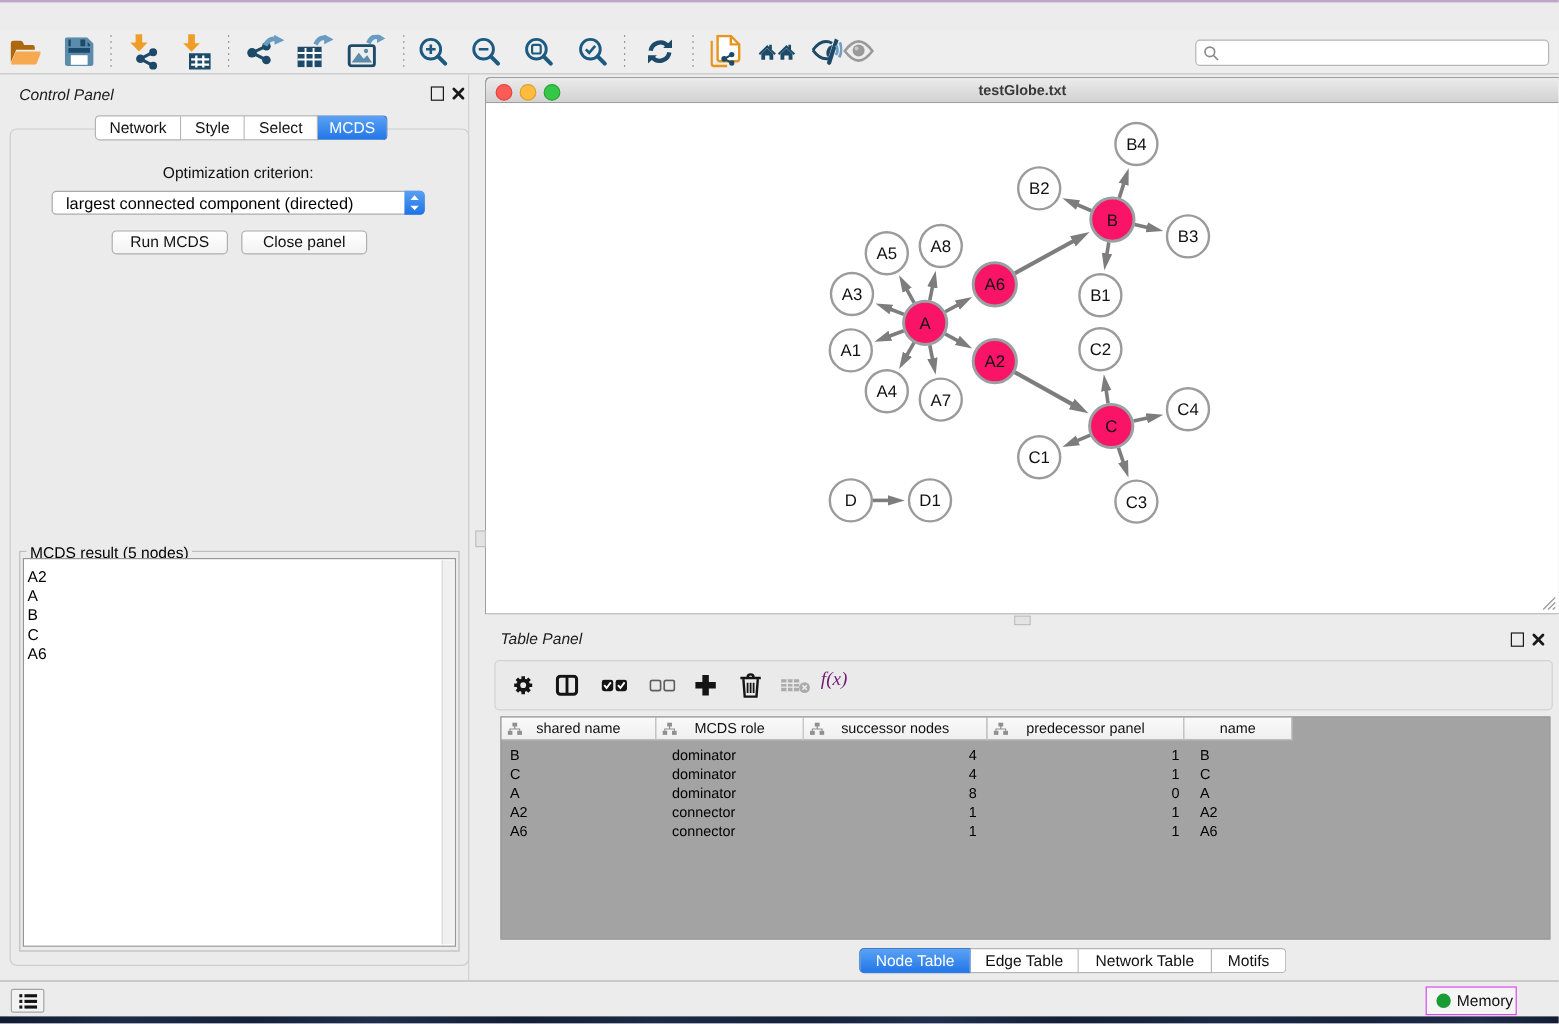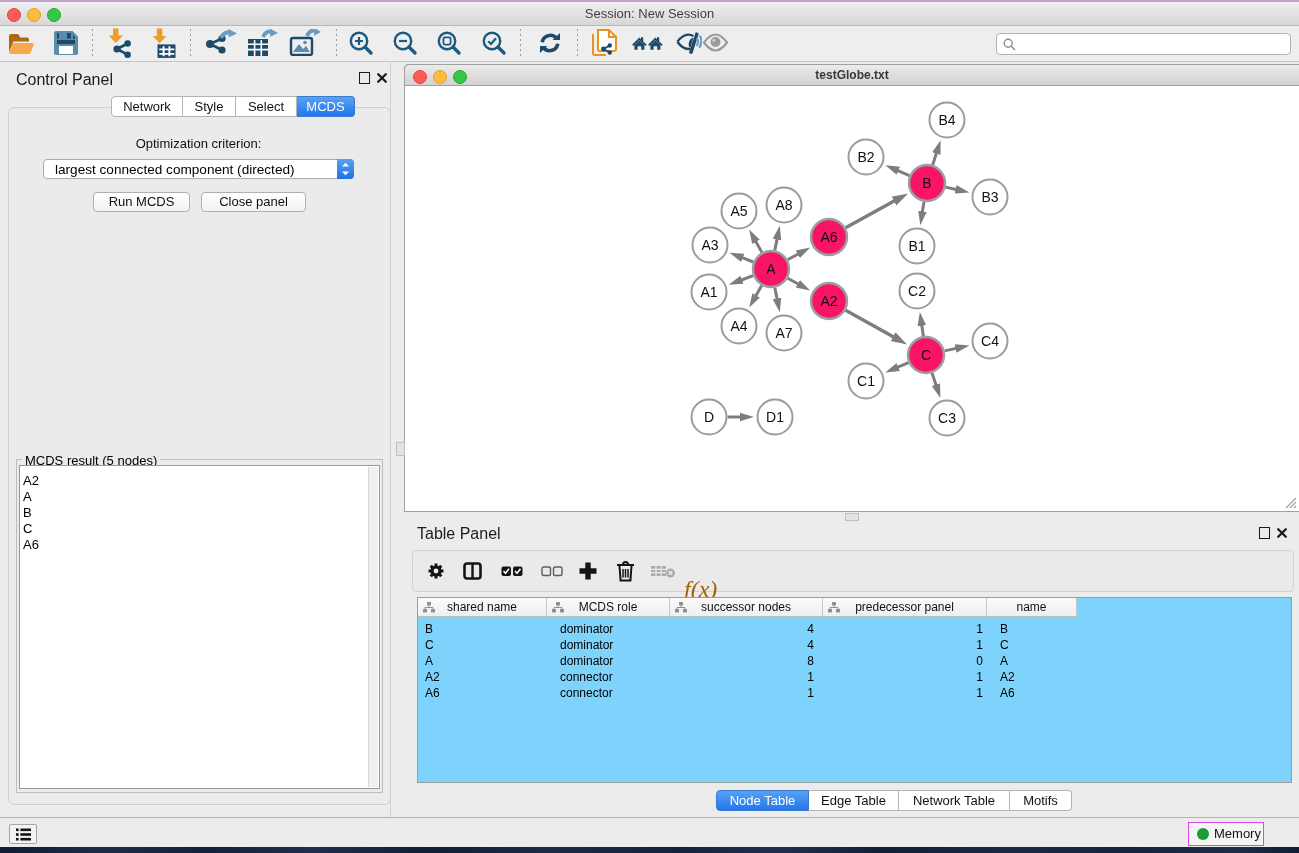--- a/index.html
+++ b/index.html
@@ -7,62 +7,56 @@
 #stage{position:relative;width:1299px;height:853px;}
 
 #topstrip{left:0;top:0;width:1299px;height:2px;background:#c0a3cb;}
 #titlebar{left:0;top:2px;width:1299px;height:23px;background:linear-gradient(#efefef,#d7d7d7);border-bottom:1px solid #b7b7b7;}
 #titlebar .title{width:100%;text-align:center;font-size:13px;color:#3f3f3f;line-height:23px;}
 .tl{position:absolute;width:12px;height:12px;border-radius:50%;top:6px;}
 #toolbar{left:0;top:26px;width:1299px;height:35px;background:#eeeeee;border-bottom:1px solid #c6c6c6;}
 .vsep{position:absolute;top:3px;height:29px;width:1px;background-image:repeating-linear-gradient(#9a9a9a 0 2px,transparent 2px 5px);}
 #search{left:996px;top:33px;width:293px;height:20px;background:#fff;border:1px solid #b5b5b5;border-radius:4px;}
 
-.paneltitle{font-size:16px;color:#1c1c1c;}
+.paneltitle{font-size:13px;color:#1c1c1c;font-style:italic;}
 #cp-pane{left:8px;top:107px;width:381px;height:696px;background:#ebebeb;border:1px solid #cecece;border-radius:6px;}
-.tabrow{position:absolute;display:flex;margin-left:32px;}
+.tabrow{position:absolute;display:flex;}
 .tab{font-size:13px;line-height:19px;height:19px;padding:0;text-align:center;background:#fff;border:1px solid #b4b4b4;border-left:none;color:#111;}
 .tab.first{border-left:1px solid #b4b4b4;border-radius:4px 0 0 4px;}
 .tab.last{border-radius:0 4px 4px 0;}
 .tab.sel{background:linear-gradient(#59a1f4,#2277e8);color:#fff;border-color:#3a7bd0;}
 .btn{position:absolute;background:linear-gradient(#ffffff,#f3f3f3);border:1px solid #b0b0b0;border-radius:4px;font-size:13px;text-align:center;color:#111;}
 
 #mcdsbox{left:16px;top:459px;width:365px;height:332px;border:1px solid #bdbdbd;}
 #mcdslist{left:19px;top:465px;width:359px;height:322px;background:#fff;border:1px solid #989898;font-size:13px;line-height:16px;color:#000;}
 
 #netwin{left:404px;top:64px;width:895px;height:448px;background:#fff;border:1px solid #9f9f9f;border-right:none;box-sizing:border-box;border-radius:5px 0 0 0;}
 #nettitle{left:404px;top:64px;width:895px;height:22px;background:linear-gradient(#ebebeb,#d2d2d2);border:1px solid #9f9f9f;border-right:none;box-sizing:border-box;border-radius:5px 0 0 0;}
 #nettitle .title{width:100%;text-align:center;font-size:12px;font-weight:bold;color:#393939;line-height:21px;}
 
 #tp-toolbar{left:412px;top:550px;width:882px;height:42px;background:#eaeaea;border:1px solid #d2d2d2;border-radius:4px;box-sizing:border-box;}
-#table{left:417px;top:597px;width:873px;height:184px;background:#7dd3fc;border:1px solid #9c9c9c;}
+#table{left:417px;top:597px;width:873px;height:184px;background:#a3a3a3;border:1px solid #9c9c9c;}
 .th{position:absolute;top:0;height:19px;background:linear-gradient(#fafafa,#efefef);border-right:1px solid #c9c9c9;border-bottom:1px solid #bdbdbd;box-sizing:border-box;font-size:12px;color:#111;}
 .th .lbl{position:absolute;width:100%;text-align:center;line-height:18px;}
 .cell{position:absolute;font-size:12px;color:#000;line-height:16px;}
 
 #bt{left:672px;top:790px;display:flex;}
 .btab{font-size:13px;line-height:19px;height:19px;background:#fff;border:1px solid #b4b4b4;border-left:none;color:#111;text-align:center;}
 .btab.first{border-left:1px solid #b4b4b4;border-radius:4px 0 0 4px;}
 .btab.last{border-radius:0 4px 4px 0;}
 .btab.sel{background:linear-gradient(#59a1f4,#2277e8);color:#fff;border-color:#3a7bd0;margin-left:44px;}
 
 #statusbar{left:0;top:817px;width:1299px;height:30px;background:#ececec;border-top:1px solid #b3b3b3;}
 #memory{left:1188px;top:822px;width:74px;height:22px;background:#f5f5f5;border:1px solid #d946ef;font-size:13px;color:#111;}
 #wallpaper{left:0;top:847px;width:1299px;height:6px;background:linear-gradient(90deg,#111c31 0%,#1c2b47 8%,#14213a 16%,#1e2e4b 24%,#121e35 33%,#1b2a45 42%,#15223c 52%,#202f4d 60%,#131f36 68%,#1a2944 78%,#16233d 87%,#1d2c48 95%,#121d33 100%);}
 .icon{position:absolute;}
 </style></head>
 <body>
 <div id="stage">
 <div class="abs" id="topstrip"></div>
-<div class="abs" id="titlebar">
-  <div class="title">Session: New Session</div>
-  <div class="tl" style="left:7px;background:#fc5b57;border:0.5px solid #e2463d;"></div>
-  <div class="tl" style="left:27px;background:#fdbc40;border:0.5px solid #dfa023;"></div>
-  <div class="tl" style="left:47px;background:#34c748;border:0.5px solid #2aa334;"></div>
-</div>
 <div class="abs" id="toolbar">
   <div class="vsep" style="left:92px;"></div>
   <div class="vsep" style="left:190px;"></div>
   <div class="vsep" style="left:336px;"></div>
   <div class="vsep" style="left:520px;"></div>
   <div class="vsep" style="left:577px;"></div>
   <svg class="icon" style="left:8px;top:7px;" width="27" height="21" viewBox="0 0 27 21">
     <path fill="#ad690f" d="M1,19 L1,3 Q1,1 3,1 L9,1 Q10.6,1 11.2,2.4 L12.1,4.4 L19,4.4 Q21,4.4 21,6.4 L21,8.5 L5.5,8.5 Z"></path>
     <path fill="#f6a94e" d="M6.2,10 L24.5,10 Q26.3,10 25.7,11.7 L22.8,19.5 Q22.3,21 20.6,21 L2.5,21 Q0.8,21 1.4,19.3 L4.3,11.5 Q4.8,10 6.2,10 Z"></path>
   </svg>
@@ -339,21 +333,21 @@
 <svg class="abs" style="left:650px;top:565px;" width="26" height="13" viewBox="0 0 26 13">
   <g fill="#ababab">
         <path d="M1,1 h15 v10 h-15 z"></path>
       </g>
   <g stroke="#eaeaea" stroke-width="1.2">
         <path d="M1,4.3 h15 M1,7.6 h15 M6,1 v10 M11,1 v10"></path>
       </g>
   <circle cx="20.5" cy="8" r="4.5" fill="#ababab"></circle>
   <path d="M18.7,6.2 L22.3,9.8 M22.3,6.2 L18.7,9.8" stroke="#eaeaea" stroke-width="1.4"></path>
 </svg>
-<div class="abs" style="left:684px;top:576px;width:40px;font-family:'Liberation Serif',serif;font-style:italic;font-size:24px;color:#a16207;">f(x)</div>
+<div class="abs" style="left:684px;top:558px;width:40px;font-family:'Liberation Serif',serif;font-style:italic;font-size:16px;color:#701a75;">f(x)</div>
 <div class="abs" id="table">
   <div class="th" style="left:0;width:129px;">
         <svg style="position:absolute;left:5px;top:4px;" width="12" height="11" viewBox="0 0 12 11">
           <g fill="#909090">
             <rect x="4" y="0" width="4" height="3.4"></rect>
             <rect x="0" y="7" width="4" height="3.4"></rect>
             <rect x="8" y="7" width="4" height="3.4"></rect>
             <path d="M6,3 V5.5 M2,7 V5.5 H10 V7" stroke="#909090" fill="none" stroke-width="1"></path>
           </g>
         </svg>

